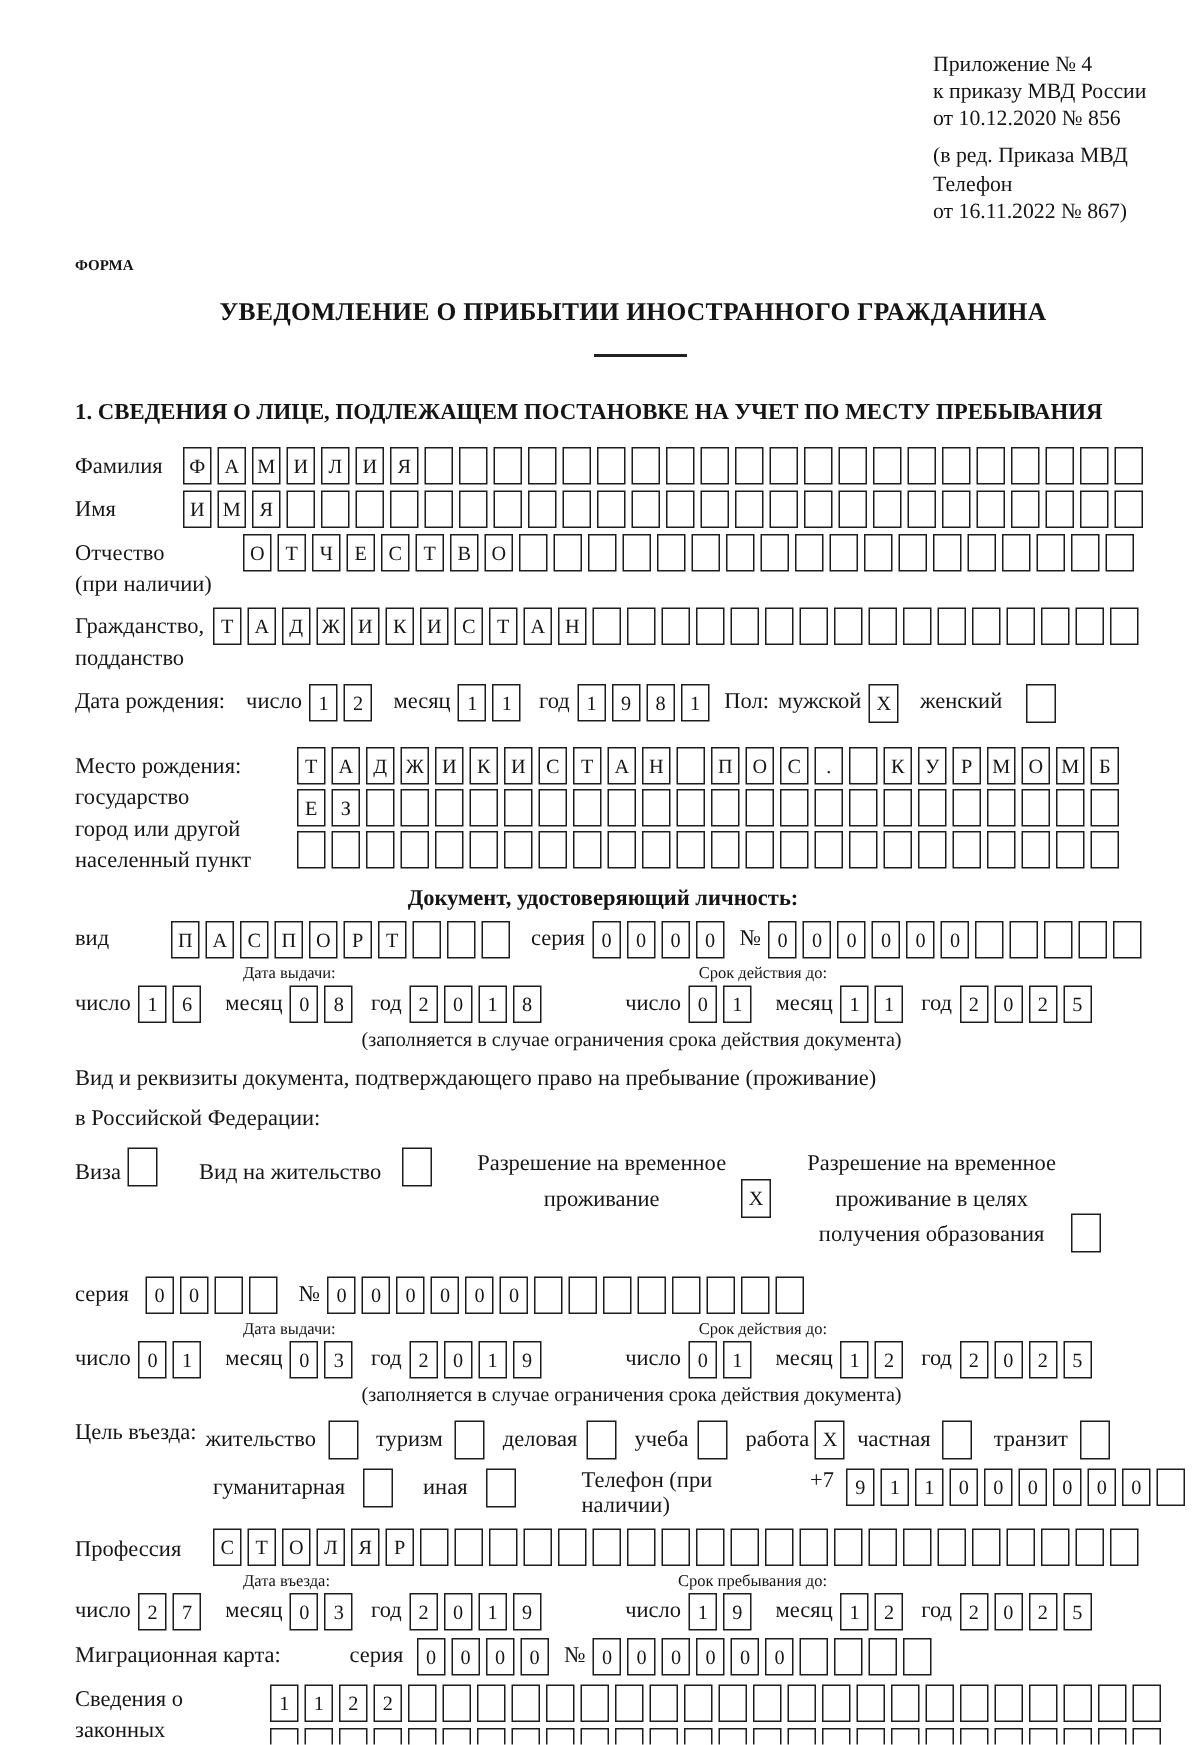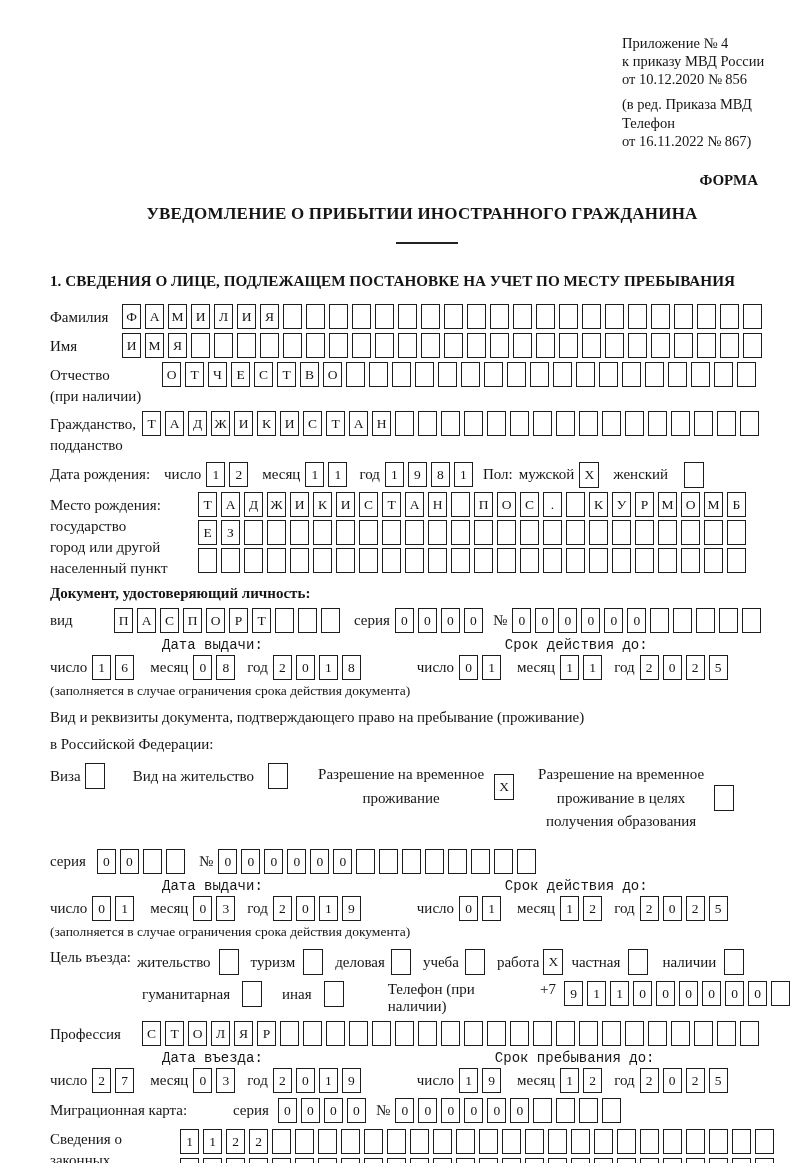--- a/index.html
+++ b/index.html
@@ -3,21 +3,21 @@
 <meta charset="utf-8">
 <style>
   html,body{margin:0;padding:0;background:#ffffff;}
   body{width:800px;height:1163px;color:#151515;
        font-family:"Liberation Serif","DejaVu Serif",serif;font-size:15px;overflow:hidden;}
   .page{padding:34px 6px 0 50px;box-sizing:border-box;}
 
   
   .appendix{margin-left:572px;line-height:1.25;font-size:14.5px;}
   .appendix .g2{margin-top:7px;}
-  .forma{text-align:right;margin:22px 36px 0 0;font-weight:bold;font-size:15px;}
+  .forma{text-align:left;margin:22px 36px 0 0;font-weight:bold;font-size:10px;}
   .title{text-align:center;font-weight:bold;font-size:17px;margin-top:12px;line-height:1.5;letter-spacing:.2px;}
   .blank-line{display:inline-block;width:62px;border-bottom:2px solid #222;height:13px;margin-left:10px;}
   .sec-h{font-weight:bold;font-size:15.2px;margin:20px 0 14px 0;}
 
   
   .row{display:flex;align-items:flex-start;margin-bottom:4px;}
   .vcent{align-items:center;}
   .cells{display:inline-flex;flex-wrap:nowrap;}
   .cell{box-sizing:border-box;flex:none;width:19px;height:25px;border:1.6px solid #1d1d1d;
         margin-right:4px;display:inline-flex;align-items:center;justify-content:center;
@@ -25,35 +25,35 @@
   .cb .cell{width:20px;height:26px;}
   .lbl{line-height:1.4;padding-top:3px;}
   .w72{flex:0 0 72px;} .w112{flex:0 0 112px;} .w92{flex:0 0 92px;}
   .w148{flex:0 0 148px;} .w64{flex:0 0 64px;} .w185{flex:0 0 183px;}
   .cellcol{display:flex;flex-direction:column;gap:3px;}
   .ml4{margin-left:4px;} .ml6{margin-left:6px;} .ml8{margin-left:8px;} .ml10{margin-left:10px;}
   .ml12{margin-left:12px;} .ml14{margin-left:14px;} .ml16{margin-left:16px;} .ml20{margin-left:20px;}
   .ml24{margin-left:24px;} .ml26{margin-left:26px;} .ml28{margin-left:28px;} .ml40{margin-left:40px;}
   .mr5{margin-right:5px;}
 
-  .center-h{text-align:left;font-weight:bold;font-size:15px;margin:6px 40px 6px 0;}
+  .center-h{text-align:center;font-weight:bold;font-size:15px;margin:6px 40px 6px 0;}
 
   
-  .dp-heads{display:flex;font-size:14px;margin:3px 0 2px;font-family:Liberation Mono, monospace;}
+  .dp-heads{display:flex;font-size:11px;margin:3px 0 2px;}
   .dp-heads .g1{margin-left:112px;}
   .dp-heads .g2{margin-left:242px;}
   .dp-heads.entry .g2{margin-left:232px;}
   .dp{display:flex;align-items:center;margin-bottom:3px;}
   .dlbl{margin-right:5px;}
   .gap-big{margin-left:52px;}
-  .note-r{text-align:left;font-size:13.5px;margin:0 2px 8px 0;}
+  .note-r{text-align:center;font-size:13.5px;margin:0 2px 8px 0;}
 
   .txt{margin:7px 0 4px;line-height:1.35;}
   .res-opts{display:flex;align-items:flex-start;margin:9px 0 16px;}
-  .res-opt{display:flex;align-items:center;}
+  .res-opt{display:flex;align-items:flex-end;}
   .opt-ml{text-align:center;line-height:1.55;}
   .purp{display:flex;align-items:flex-start;margin:9px 0 6px;}
   .po{display:flex;align-items:center;}
   .rep{display:flex;margin-top:6px;}
   .rep-labels{flex:0 0 130px;line-height:1.4;}
   .rep-right{display:flex;flex-direction:column;}
   .rep-rows{display:flex;flex-direction:column;gap:4px;}
 </style>
 </head>
 <body>
@@ -239,21 +239,21 @@
     <span class="ml6 mr5">мужской</span>
     <span class="cells cb">
         <span class="cell">X</span>
       </span>
     <span class="ml10">женский</span>
     <span class="cells cb ml16">
         <span class="cell"></span>
       </span>
   </div>
 
-  <div class="row" style="margin-top:4px;">
+  <div class="row" style="margin-top:16px;">
     <span class="lbl w148">
       <div>Место рождения:</div>
       <div>государство</div>
       <div>город или другой</div>
       <div>населенный пункт</div>
     </span>
     <span class="cellcol">
       <span class="cells">
           <span class="cell">Т</span>
           <span class="cell">А</span>
@@ -554,21 +554,21 @@
           <span class="cell">X</span>
         </span>
       </span>
     <span class="po ml4">
         <span>частная</span>
         <span class="cells cb ml8">
           <span class="cell"></span>
         </span>
       </span>
     <span class="po ml10">
-        <span>наличии</span>
+        <span>транзит</span>
         <span class="cells cb ml8">
           <span class="cell"></span>
         </span>
       </span>
   </div>
 
   <div class="purp" style="margin-left:92px;margin-top:2px;">
     <span class="po">
         <span>гуманитарная</span>
         <span class="cells cb ml12">
@@ -590,21 +590,21 @@
         <span class="cell">0</span>
         <span class="cell">0</span>
         <span class="cell">0</span>
         <span class="cell">0</span>
         <span class="cell">0</span>
         <span class="cell">0</span>
         <span class="cell"></span>
       </span>
   </div>
 
-  <div class="row" style="margin-top:6px;">
+  <div class="row" style="margin-top:6px;align-items:center;">
     <span class="lbl w92">Профессия</span>
     <span class="cells">
         <span class="cell">С</span>
         <span class="cell">Т</span>
         <span class="cell">О</span>
         <span class="cell">Л</span>
         <span class="cell">Я</span>
         <span class="cell">Р</span>
         <span class="cell"></span>
         <span class="cell"></span>

